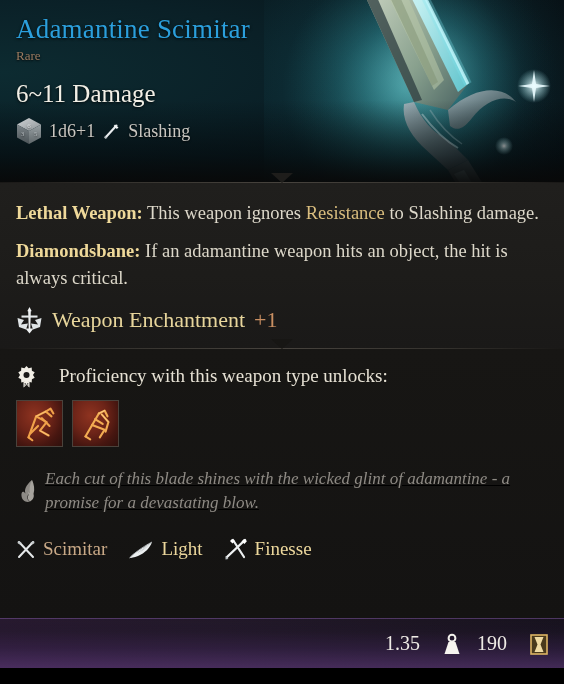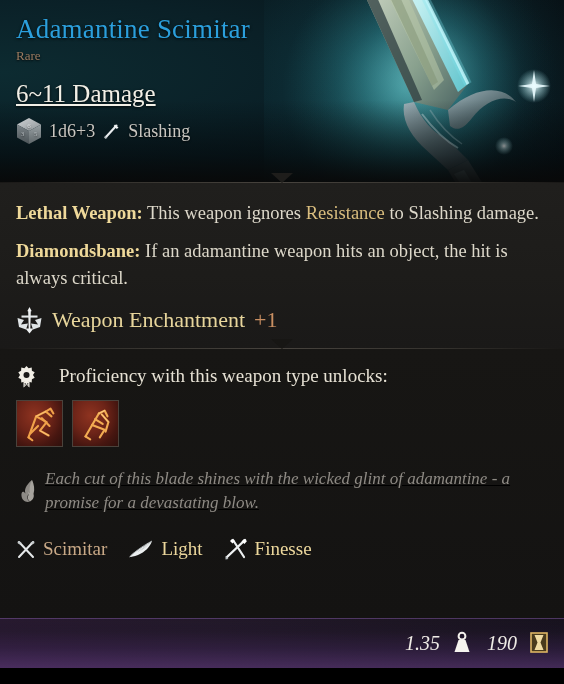--- a/index.html
+++ b/index.html
@@ -57,21 +57,20 @@
     margin-top:3px;
     font-size:13px;
     color:#9c7c61;
     text-shadow:0 1px 2px rgba(0,0,0,.8);
   }
   .dmg-line {
     margin-top:16px;
     font-size:25px;
     color:#f2efe6;
     text-shadow:0 1px 3px rgba(0,0,0,.85);
-    text-decoration:underline;
   }
   .dmg-sub {
     margin-top:9px;
     display:flex; align-items:center; gap:7px;
     font-size:18px;
     color:#c9c6c0;
     text-shadow:0 1px 2px rgba(0,0,0,.8);
   }
   .dmg-sub .sep { margin:0 1px; }
 
@@ -157,38 +156,38 @@
     color:#8e8a84;
     padding-top:1px;
   }
 
   .props {
     margin-top:22px;
     margin-bottom:4px;
     display:flex; align-items:center; gap:10px;
     font-size:19px;
   }
-  .prop { display:flex; align-items:center; gap:7px; }
+  .prop { display:flex; align-items:flex-end; gap:7px; }
   .prop + .prop { margin-left:11px; }
   .prop-name.tan  { color:#c9a987; }
   .prop-name.gold { color:#ecd79c; }
 
   
   .footer {
     position:relative;
     height:50px;
     flex:0 0 50px;
     background:
       linear-gradient(to top, rgba(92,56,120,.62) 0%, rgba(60,36,82,.45) 40%, rgba(30,20,38,.30) 75%, rgba(14,12,14,.12) 100%),
       linear-gradient(to right, #2a1b33 0%, #241a2c 40%, #1d1624 75%, #181320 100%);
     display:flex; align-items:center; justify-content:flex-end;
     padding-right:16px; gap:16px;
     border-top:1px solid rgba(120,100,140,.22);
   }
-  .foot-stat { display:flex; align-items:flex-start; gap:13px; font-size:20px; color:#efece6;font-style:italic; }
+  .foot-stat { display:flex; align-items:flex-end; gap:23px; font-size:20px; color:#efece6; }
 
   svg { overflow:visible; }
 </style>
 </head>
 <body>
 
 <div id="tooltip">
 
   <div class="header">
     <div class="hdr-glow"></div>
@@ -289,21 +288,21 @@
               </linearGradient>
             </defs>
             <path d="M13 1 L25 7.5 L13 14 L1 7.5 Z" fill="url(#dTop)"></path>
             <path d="M1 7.5 L13 14 L13 27 L1 20.5 Z" fill="url(#dL)"></path>
             <path d="M25 7.5 L13 14 L13 27 L25 20.5 Z" fill="url(#dR)"></path>
             <text x="13" y="10.5" font-size="7" fill="#e8ebec" text-anchor="middle" font-family="'Liberation Serif',serif" opacity=".85">6</text>
             <text x="6.5" y="19" font-size="6.5" fill="#c6cccf" text-anchor="middle" font-family="'Liberation Serif',serif" opacity=".8">3</text>
             <text x="19.5" y="19" font-size="6.5" fill="#c6cccf" text-anchor="middle" font-family="'Liberation Serif',serif" opacity=".8">5</text>
           </svg>
         </span>
-        <span>1d6+3</span>
+        <span>1d6+1</span>
         <span class="sep" style="display:inline-flex;">
           <svg width="17" height="17" viewBox="0 0 17 17">
             <path d="M2.5 14.5 L13.5 2.5" stroke="#e9ecee" stroke-width="2.1" stroke-linecap="round"></path>
             <path d="M12 1.5 L15.5 4.5 L13.8 6 L10.6 3 Z" fill="#f3f5f6"></path>
             <path d="M2 12.5 L4.5 15 L2.5 15.5 L1.5 14.5 Z" fill="#b9bfc2"></path>
           </svg>
         </span>
         <span>Slashing</span>
       </div>
     </div>

